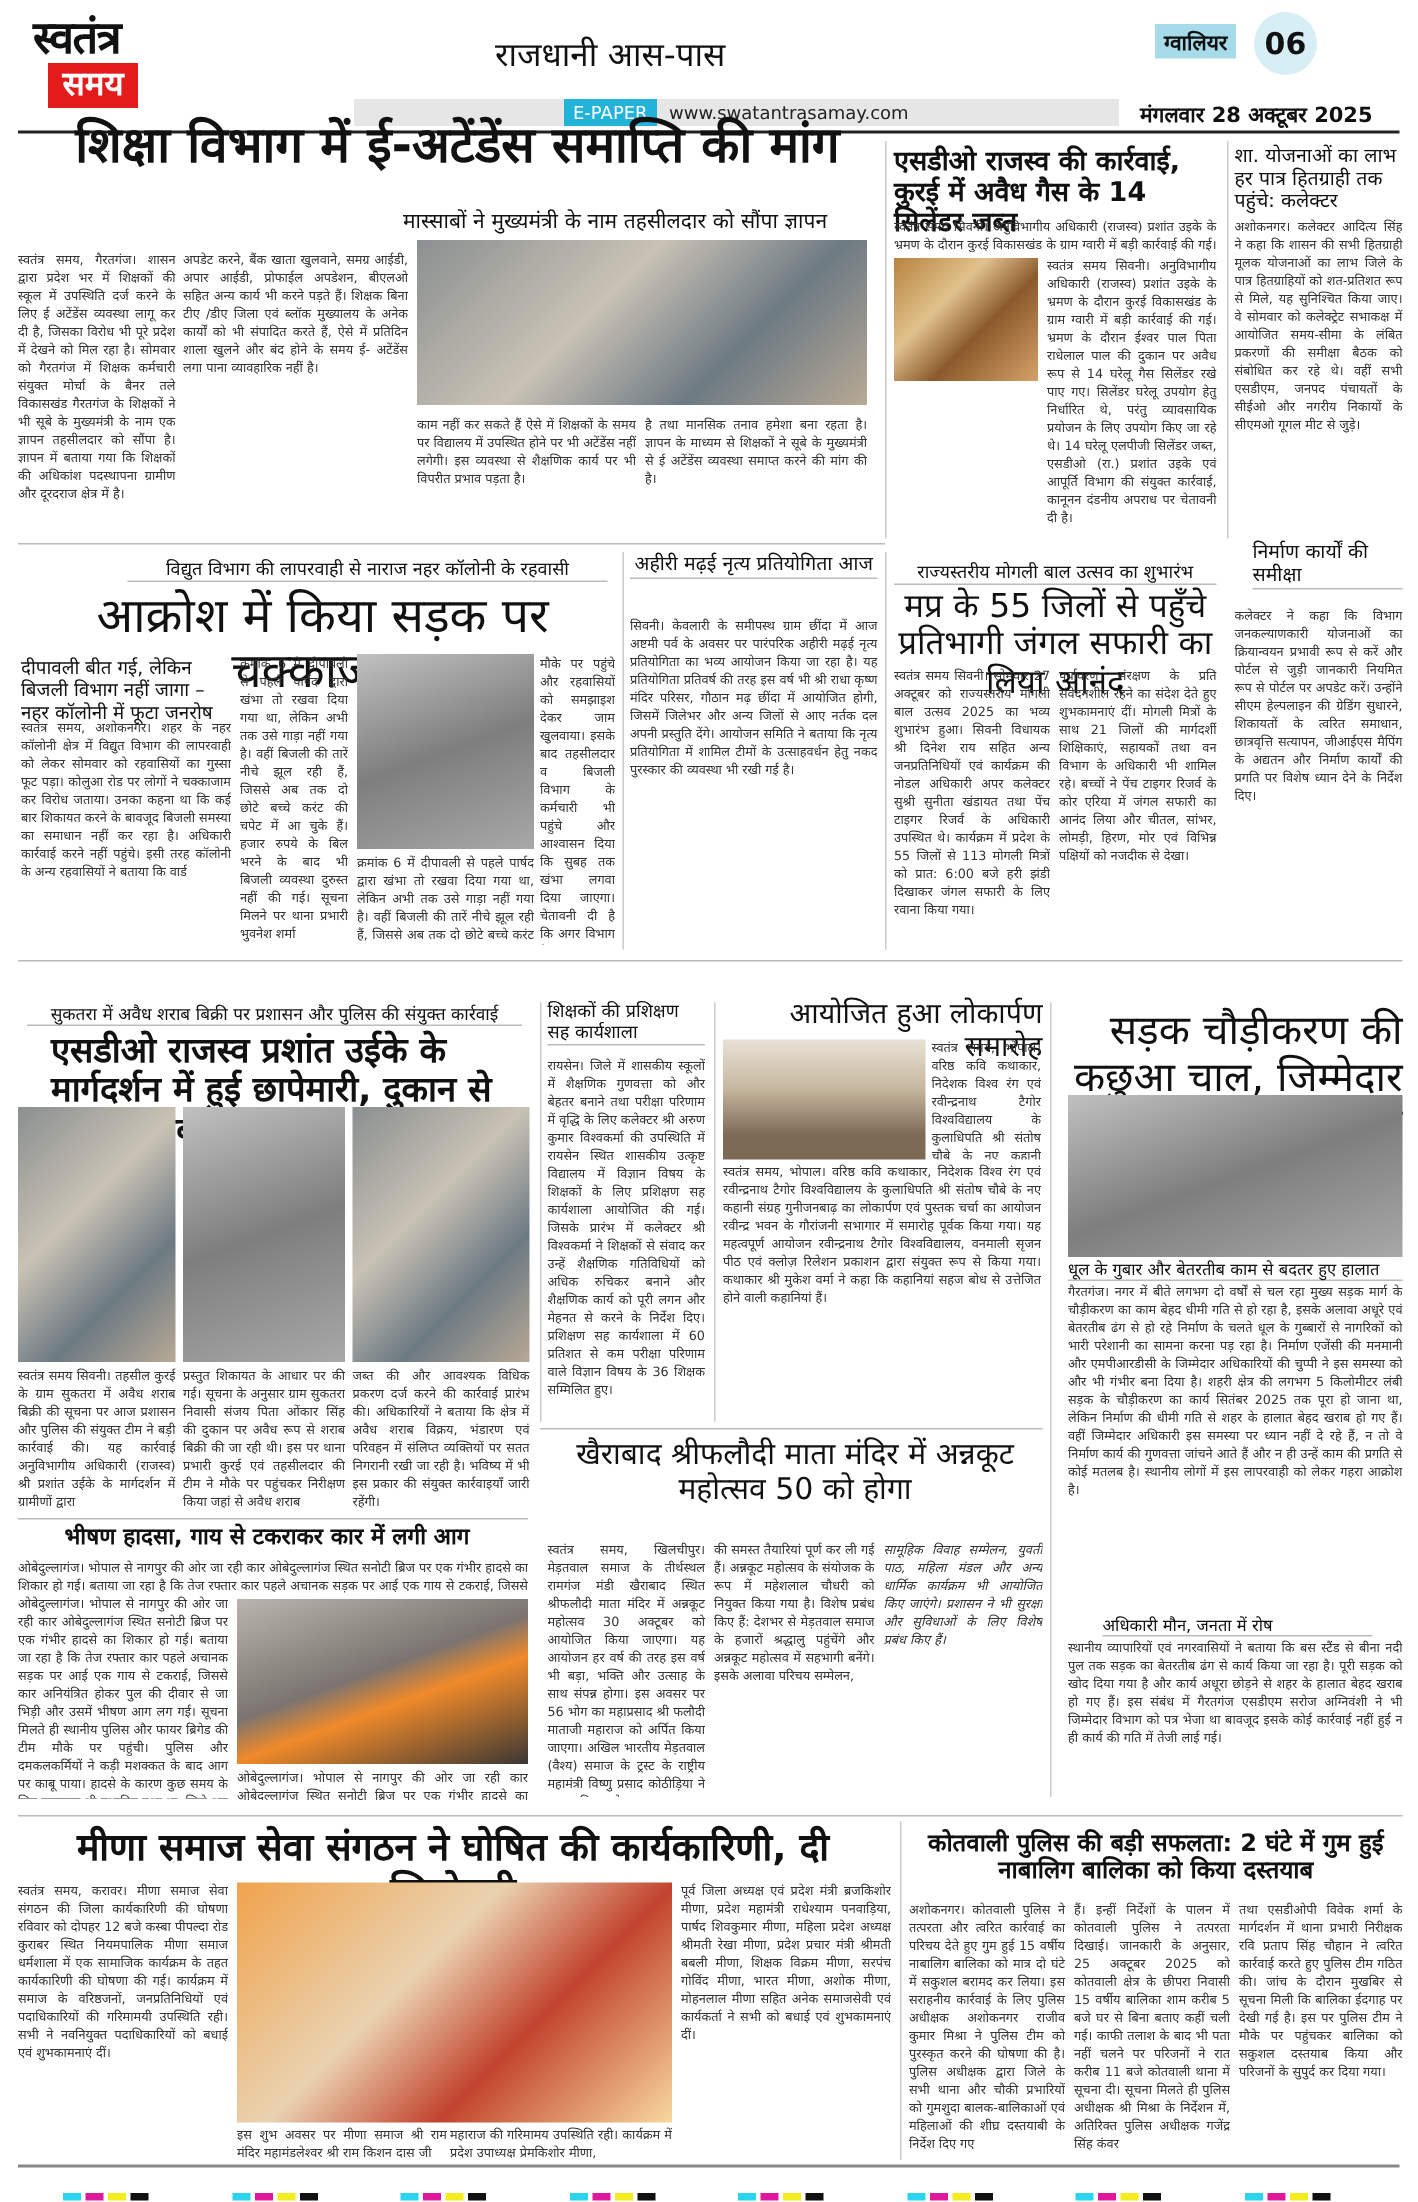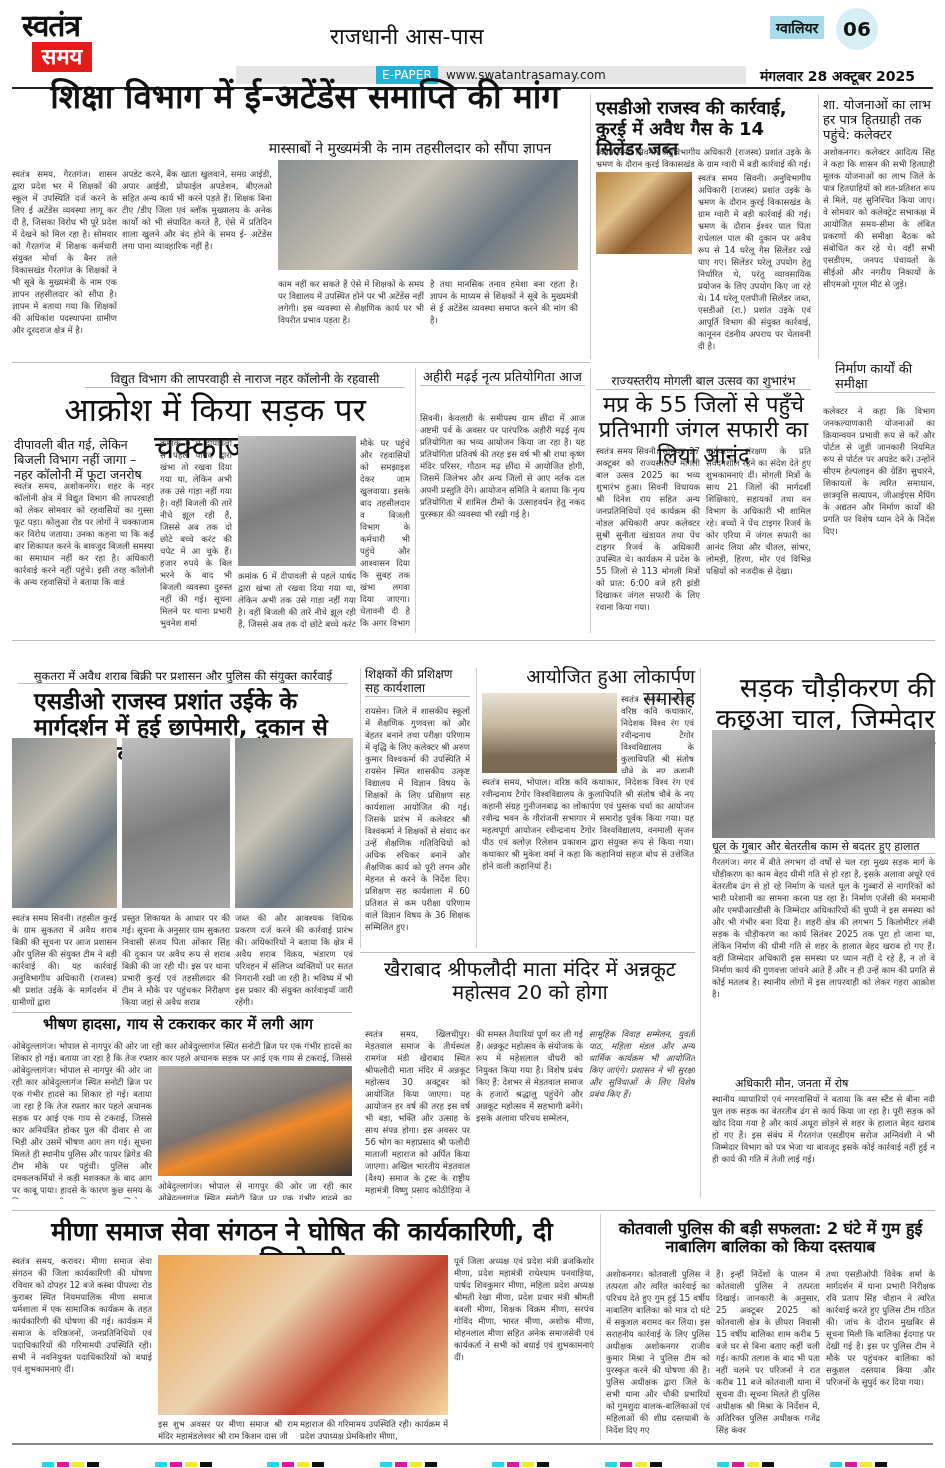--- a/index.html
+++ b/index.html
@@ -126,21 +126,21 @@
 <div class="abs body-text" style="left:712px;top:1093px;width:223px;height:108px">स्थानीय व्यापारियों एवं नगरवासियों ने बताया कि बस स्टैंड से बीना नदी पुल तक सड़क का बेतरतीब ढंग से कार्य किया जा रहा है। पूरी सड़क को खोद दिया गया है और कार्य अधूरा छोड़ने से शहर के हालात बेहद खराब हो गए हैं। इस संबंध में गैरतगंज एसडीएम सरोज अग्निवंशी ने भी जिम्मेदार विभाग को पत्र भेजा था बावजूद इसके कोई कार्रवाई नहीं हुई न ही कार्य की गति में तेजी लाई गई।</div>
 
 <div class="abs hline" style="left:12px;top:1012px;width:340px"></div>
 <div class="abs hl" style="left:18px;top:1016px;width:320px;font-size:15px;text-align:center">भीषण हादसा, गाय से टकराकर कार में लगी आग</div>
 <div class="abs body-text" style="left:12px;top:1040px;width:340px;height:24px">ओबेदुल्लागंज। भोपाल से नागपुर की ओर जा रही कार ओबेदुल्लागंज स्थित सनोटी ब्रिज पर एक गंभीर हादसे का शिकार हो गई। बताया जा रहा है कि तेज रफ्तार कार पहले अचानक सड़क पर आई एक गाय से टकराई, जिससे कार अनियंत्रित होकर पुल की दीवार से जा भिड़ी और उसमें भीषण आग लग गई। सूचना मिलते ही स्थानीय पुलिस और फायर ब्रिगेड की टीम मौके पर पहुंची। पुलिस और दमकलकर्मियों ने कड़ी मशक्कत के बाद आग पर काबू पाया। हादसे के कारण कुछ समय के लिए यातायात भी प्रभावित हुआ था, जिसे अब सामान्य कर दिया गया।</div>
 <div class="abs body-text" style="left:12px;top:1064px;width:140px;height:135px">ओबेदुल्लागंज। भोपाल से नागपुर की ओर जा रही कार ओबेदुल्लागंज स्थित सनोटी ब्रिज पर एक गंभीर हादसे का शिकार हो गई। बताया जा रहा है कि तेज रफ्तार कार पहले अचानक सड़क पर आई एक गाय से टकराई, जिससे कार अनियंत्रित होकर पुल की दीवार से जा भिड़ी और उसमें भीषण आग लग गई। सूचना मिलते ही स्थानीय पुलिस और फायर ब्रिगेड की टीम मौके पर पहुंची। पुलिस और दमकलकर्मियों ने कड़ी मशक्कत के बाद आग पर काबू पाया। हादसे के कारण कुछ समय के लिए यातायात भी प्रभावित हुआ था, जिसे अब सामान्य कर दिया गया।</div>
 <div class="abs photo fire" style="left:158px;top:1066px;width:194px;height:110px"></div>
 <div class="abs body-text" style="left:158px;top:1180px;width:194px;height:20px">ओबेदुल्लागंज। भोपाल से नागपुर की ओर जा रही कार ओबेदुल्लागंज स्थित सनोटी ब्रिज पर एक गंभीर हादसे का शिकार हो गई। बताया जा रहा है कि तेज रफ्तार कार पहले अचानक सड़क पर आई एक गाय से टकराई, जिससे कार अनियंत्रित होकर पुल की दीवार से जा भिड़ी और उसमें भीषण आग लग गई। सूचना मिलते ही स्थानीय पुलिस और फायर ब्रिगेड की टीम मौके पर पहुंची। पुलिस और दमकलकर्मियों ने कड़ी मशक्कत के बाद आग पर काबू पाया। हादसे के कारण कुछ समय के लिए यातायात भी प्रभावित हुआ था, जिसे अब सामान्य कर दिया गया।</div>
 
 <div class="abs hline" style="left:360px;top:952px;width:335px"></div>
-<div class="abs hl" style="left:365px;top:958px;width:330px;font-size:20px;font-weight:normal;text-align:center">खैराबाद श्रीफलौदी माता मंदिर में अन्नकूट महोत्सव 20 को होगा</div>
+<div class="abs hl" style="left:365px;top:958px;width:330px;font-size:20px;font-weight:normal;text-align:center">खैराबाद श्रीफलौदी माता मंदिर में अन्नकूट महोत्सव 50 को होगा</div>
 <div class="abs body-text" style="left:365px;top:1028px;width:105px;height:170px">स्वतंत्र समय, खिलचीपुर। मेड़तवाल समाज के तीर्थस्थल रामगंज मंडी खैराबाद स्थित श्रीफलौदी माता मंदिर में अन्नकूट महोत्सव 30 अक्टूबर को आयोजित किया जाएगा। यह आयोजन हर वर्ष की तरह इस वर्ष भी बड़ा, भक्ति और उत्साह के साथ संपन्न होगा। इस अवसर पर 56 भोग का महाप्रसाद श्री फलौदी माताजी महाराज को अर्पित किया जाएगा। अखिल भारतीय मेड़तवाल (वैश्य) समाज के ट्रस्ट के राष्ट्रीय महामंत्री विष्णु प्रसाद कोठीड़िया ने बताया कि आयोजन</div>
 <div class="abs body-text" style="left:476px;top:1028px;width:107px;height:170px">की समस्त तैयारियां पूर्ण कर ली गई हैं। अन्नकूट महोत्सव के संयोजक के रूप में महेशलाल चौधरी को नियुक्त किया गया है। विशेष प्रबंध किए हैं: देशभर से मेड़तवाल समाज के हजारों श्रद्धालु पहुंचेंगे और अन्नकूट महोत्सव में सहभागी बनेंगे। इसके अलावा परिचय सम्मेलन,</div>
 <div class="abs body-text" style="left:589px;top:1028px;width:106px;height:170px;font-style:italic">सामूहिक विवाह सम्मेलन, युवती पाठ, महिला मंडल और अन्य धार्मिक कार्यक्रम भी आयोजित किए जाएंगे। प्रशासन ने भी सुरक्षा और सुविधाओं के लिए विशेष प्रबंध किए हैं।</div>
 
 <div class="abs hline" style="left:12px;top:1210px;width:923px"></div>
 
 <div class="abs hl" style="left:12px;top:1218px;width:580px;font-size:25px;text-align:center">मीणा समाज सेवा संगठन ने घोषित की कार्यकारिणी, दी जिम्मेदारी</div>
 <div class="abs body-text" style="left:12px;top:1255px;width:140px;height:175px">स्वतंत्र समय, करावर। मीणा समाज सेवा संगठन की जिला कार्यकारिणी की घोषणा रविवार को दोपहर 12 बजे कस्बा पीपल्दा रोड कुराबर स्थित नियमपालिक मीणा समाज धर्मशाला में एक सामाजिक कार्यक्रम के तहत कार्यकारिणी की घोषणा की गई। कार्यक्रम में समाज के वरिष्ठजनों, जनप्रतिनिधियों एवं पदाधिकारियों की गरिमामयी उपस्थिति रही। सभी ने नवनियुक्त पदाधिकारियों को बधाई एवं शुभकामनाएं दीं।</div>
 <div class="abs photo orange" style="left:158px;top:1255px;width:290px;height:160px"></div>
 <div class="abs body-text" style="left:158px;top:1418px;width:140px;height:22px">इस शुभ अवसर पर मीणा समाज श्री राम मंदिर महामंडलेश्वर श्री राम किशन दास जी</div>

